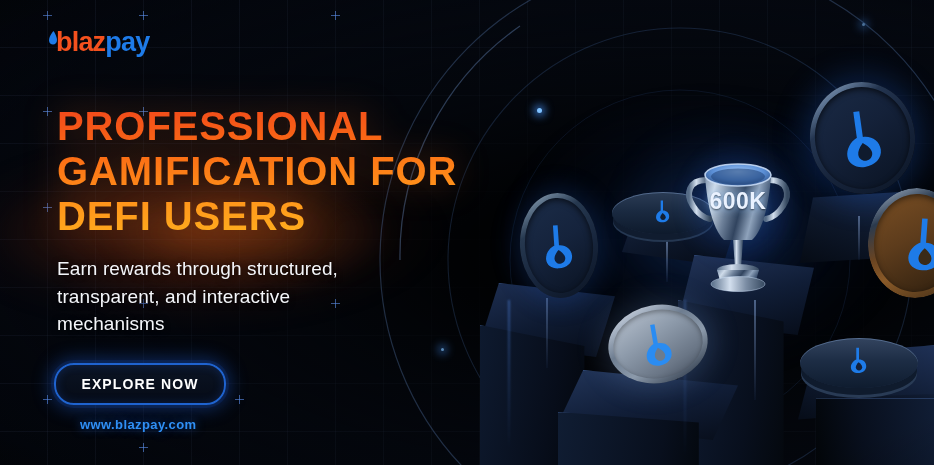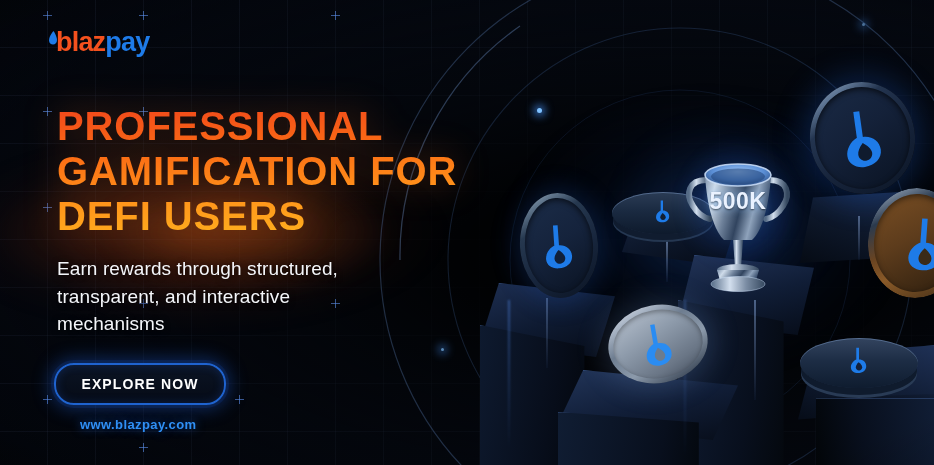--- a/index.html
+++ b/index.html
@@ -280,21 +280,21 @@
         <ellipse cx="55" cy="33" rx="33" ry="11" fill="none" stroke="#cfe2fb" stroke-width="1.6" opacity=".85"></ellipse>
         <ellipse cx="55" cy="34.5" rx="27" ry="8" fill="#1f3f72" opacity=".55"></ellipse>
 
         <path d="M50 98 L60 98 L58 126 L52 126 Z" fill="url(#stemg)"></path>
 
         <ellipse cx="55" cy="128" rx="21" ry="6" fill="url(#stemg)"></ellipse>
         <path d="M34 128 L76 128 L72 142 L38 142 Z" fill="url(#cupg)"></path>
         <ellipse cx="55" cy="142" rx="27" ry="7.5" fill="url(#stemg)"></ellipse>
         <ellipse cx="55" cy="142" rx="27" ry="7.5" fill="none" stroke="rgba(210,230,255,.45)" stroke-width="1"></ellipse>
       </svg>
-      <div class="trophy-num">500K</div>
+      <div class="trophy-num">600K</div>
     </div>
 
   </div>
 
   <div class="logo">
     <svg class="logo-mark" viewBox="0 0 11 22">
       <path d="M7.5 0 C7.5 0 3 5 3 9.5 C3 12 5 13.5 7 13.5 C9.2 13.5 11 11.8 11 9 C11 5 7.5 0 7.5 0 Z" fill="#1E7BE8"></path>
     </svg>
     <div class="logo-text"><span class="logo-blaz">blaz</span><span class="logo-pay">pay</span></div>
   </div>

